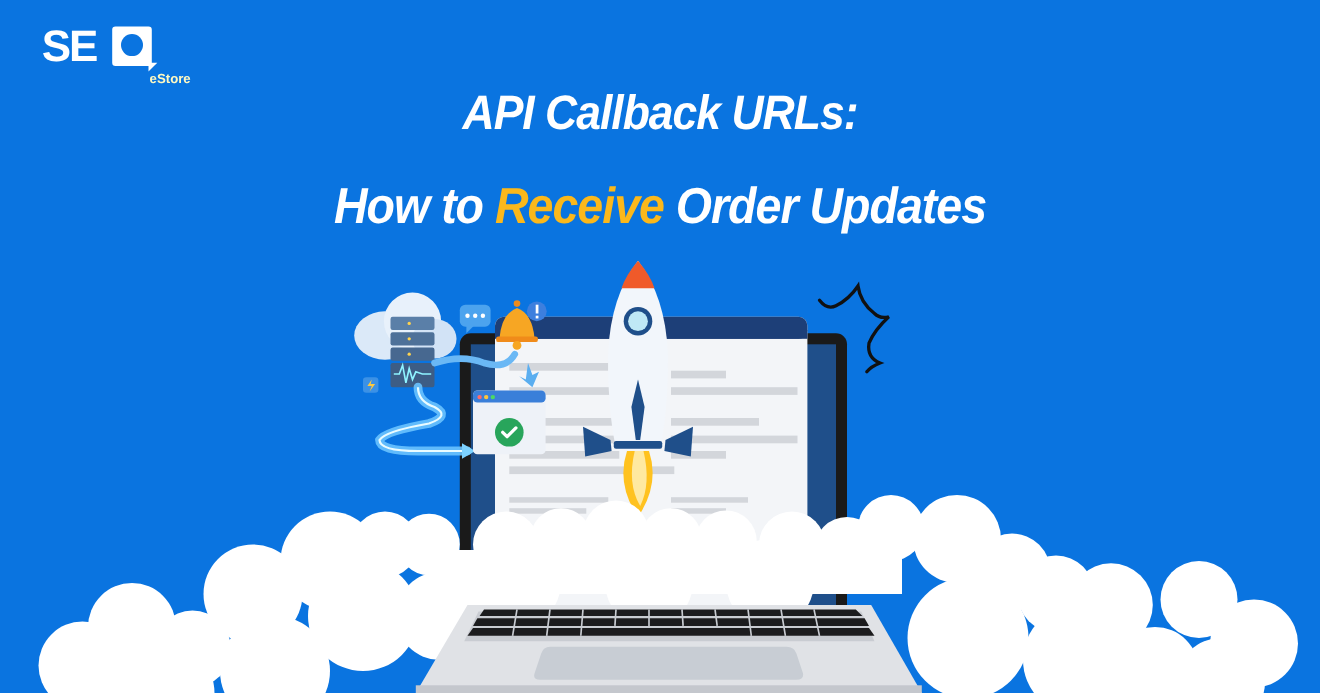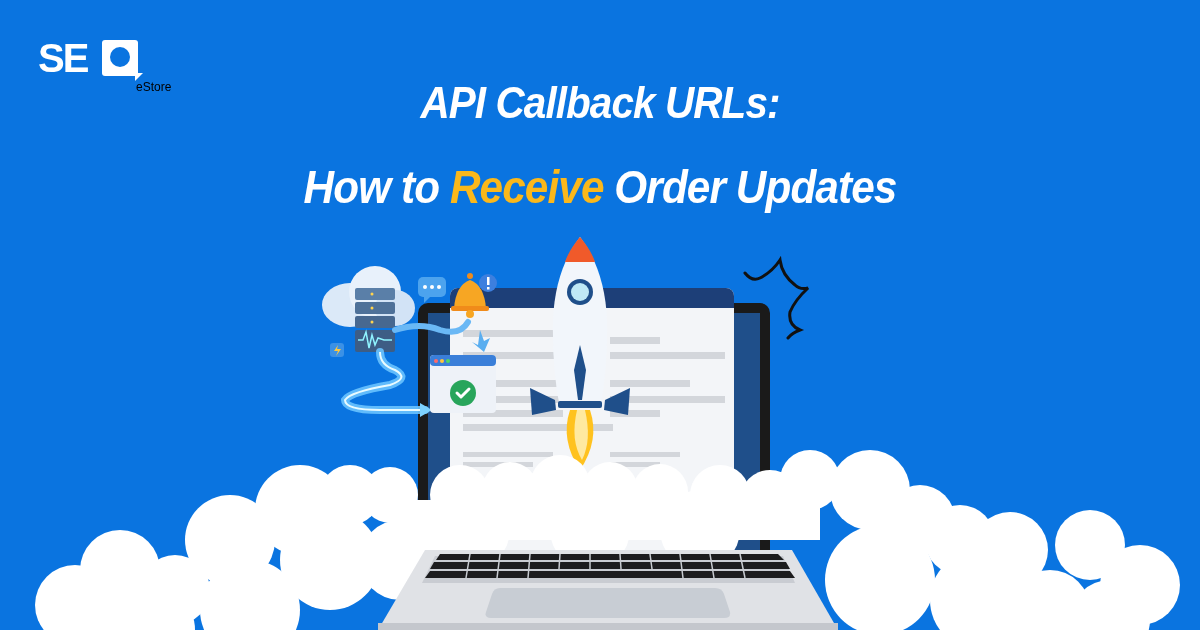--- a/index.html
+++ b/index.html
@@ -1,23 +1,23 @@
 <!DOCTYPE html>
 <html><head>
 <meta charset="utf-8">
 <style>
   * { margin: 0; padding: 0; box-sizing: border-box; }
   html, body { width: 1200px; height: 630px; overflow: hidden; }
   body { background: #0a74e0; position: relative; font-family: "Liberation Sans", sans-serif; }
-  .logo { position: absolute; left: 38px; top: 36px; width: 130px; height: 60px; }
+  .logo { position: absolute; left: 38px; top: 20px; width: 130px; height: 60px; }
   .logo-seo { position: absolute; left: 0; top: 0; color: #fff; font-weight: 900; font-size: 40px; letter-spacing: -2px; line-height: 44px; font-family: "Liberation Sans", sans-serif; }
   .logo-o { position: absolute; left: 64px; top: 4px; width: 36px; height: 36px; background: #fff; border-radius: 3px; }
   .logo-o::after { content: ""; position: absolute; left: 8px; top: 7px; width: 20px; height: 20px; border-radius: 50%; background: #0a74e0; }
   .logo-o::before { content: ""; position: absolute; right: -5px; bottom: -5px; width: 0; height: 0; border-left: 8px solid #fff; border-bottom: 8px solid transparent; }
-  .logo-estore { position: absolute; left: 98px; top: 44px; color: #000000; font-size: 12px; font-weight: 400; }
+  .logo-estore { position: absolute; left: 98px; top: 44px; color: #fef9c3; font-size: 12px; font-weight: 700; }
   .title { position: absolute; left: 0; width: 1200px; text-align: center; color: #fff; font-family: "Liberation Sans", sans-serif; font-weight: 700; font-style: italic; letter-spacing: -1px; }
   .t1 { top: 78px; font-size: 44px; transform: scaleX(0.92); }
   .t2 { top: 160px; font-size: 46px; transform: scaleX(0.92); }
   .hl { color: #fbb81b; }
   svg.art { position: absolute; left: 0; top: 0; }
 </style>
 </head>
 <body>
 
 <svg class="art" width="1200" height="630" viewBox="0 0 1200 630">

